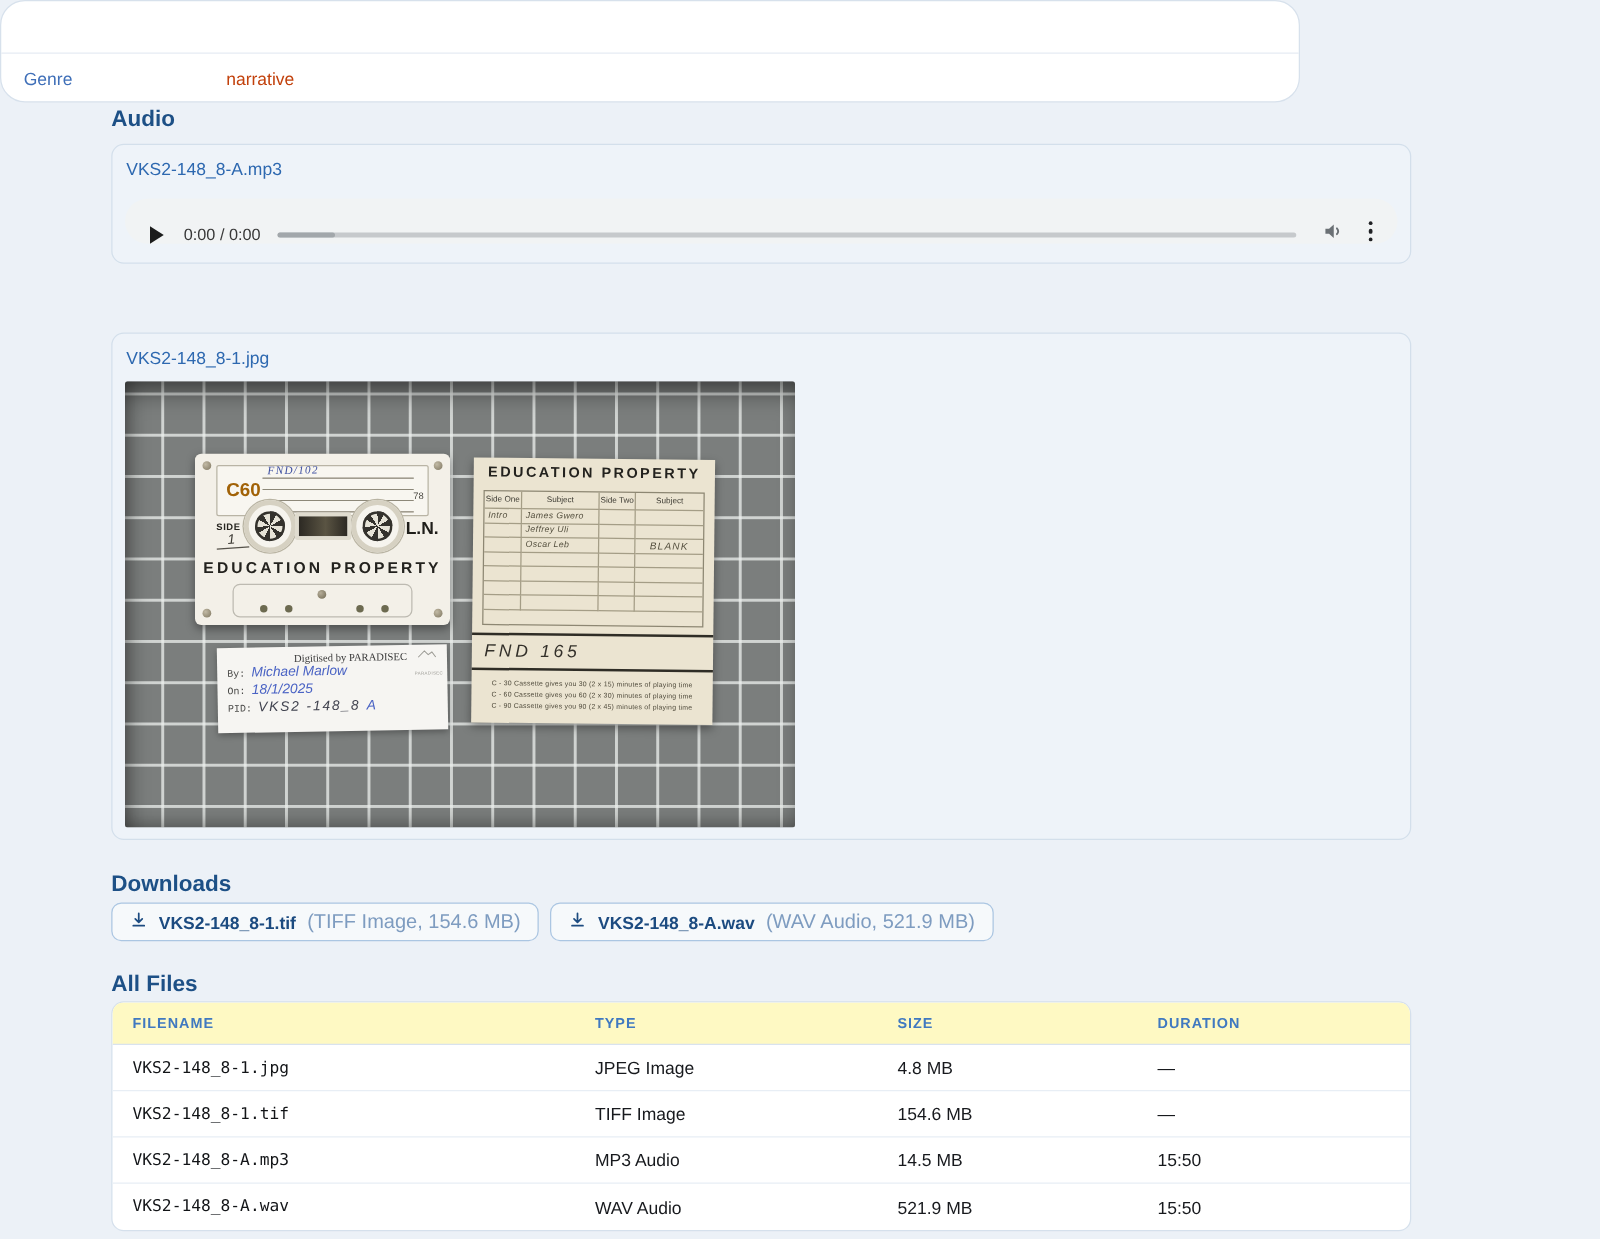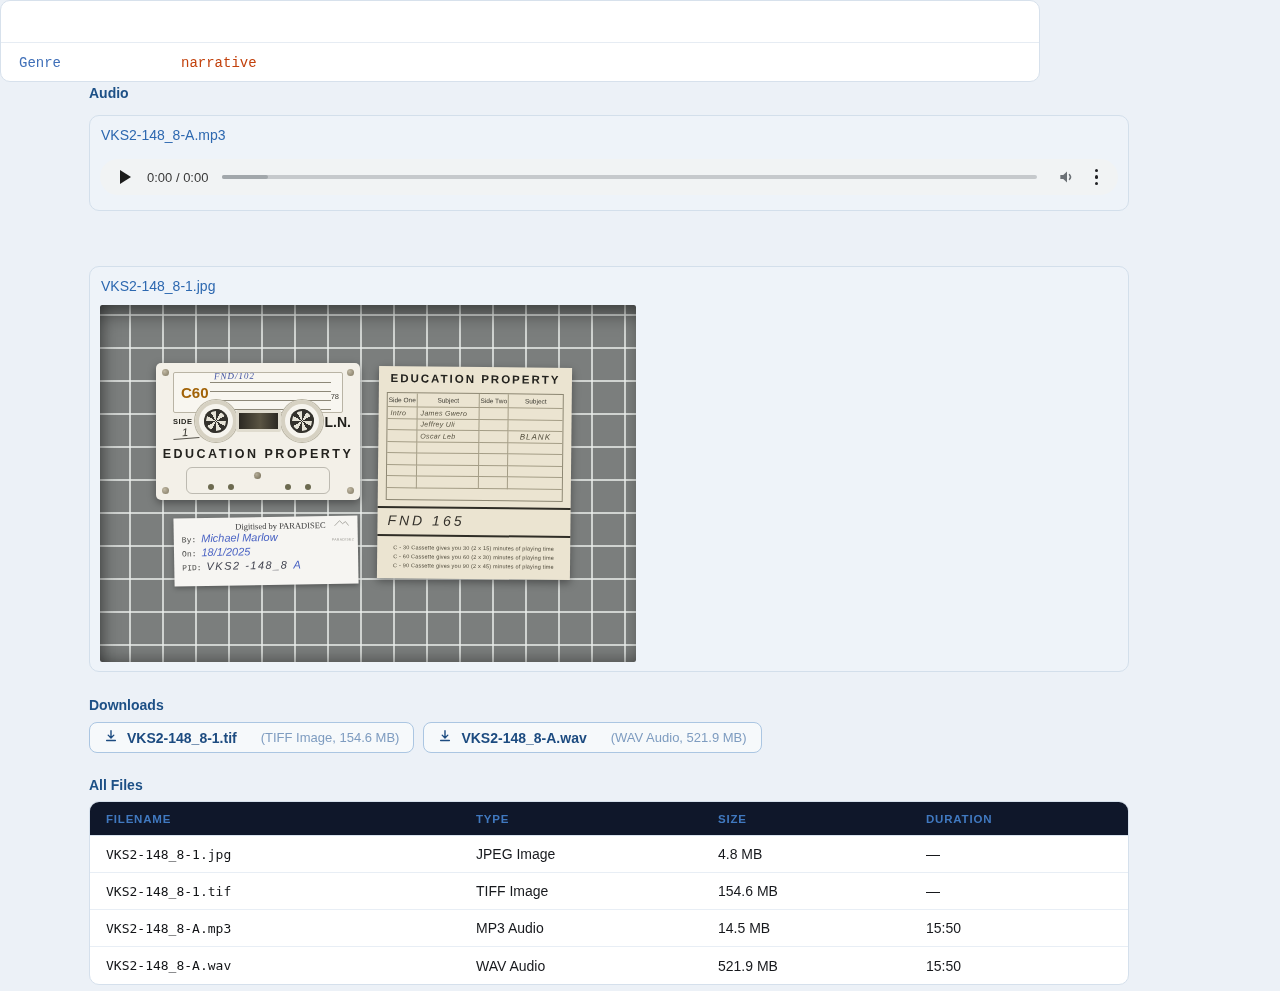--- a/index.html
+++ b/index.html
@@ -6,34 +6,34 @@
   html,body { background:#ecf1f7; }
   #page {
     position:relative; width:1280px; height:991px; overflow:hidden;
     background:#ecf1f7; font-family:"Liberation Sans", sans-serif;
   }
   .card {
     position:absolute; background:#eef3f9;
     border:1px solid #d3dfeb; border-radius:10px;
   }
   
-  .genre-card { left:89px; top:-31px; width:1040px; height:82px; background:#fff; border:1px solid #d7e1ec; border-radius:10px;font-family:Liberation Mono, monospace; }
+  .genre-card { left:89px; top:-31px; width:1040px; height:82px; background:#fff; border:1px solid #d7e1ec; border-radius:20px; }
   .genre-card .row-cut { height:42px; border-bottom:1px solid #e6ecf3; }
   .genre-row { display:flex; align-items:center; height:39px; padding-left:18px; font-size:14px; }
   .genre-label { width:162px; color:#3f6fb8; cursor:pointer; }
   .genre-value { color:#c2410c; }
 
-  .section-heading { position:absolute; left:89px; font-size:14px; font-weight:700; color:#1d5086;text-align:center; }
+  .section-heading { position:absolute; left:89px; font-size:18px; font-weight:700; color:#1d5086;text-align:center; }
 
   
   .audio-card { left:89px; top:115px; width:1040px; height:96px; }
   .file-title { position:absolute; left:11px; top:11px; font-size:14px; font-weight:500; color:#2d68b0; cursor:pointer; }
   .player {
     position:absolute; left:10px; top:43px; width:1018px; height:36px;
-    background:#f1f3f4; border-radius:18px; display:flex; align-items:center;
+    background:#f1f3f4; border-radius:18px; display:flex; align-items:flex-end;
   }
   .play-btn { width:0; height:0; border-left:11px solid #1c1c1c; border-top:7px solid transparent; border-bottom:7px solid transparent; margin-left:20px; cursor:pointer; }
   .time-text { margin-left:16px; font-size:13px; color:#383838; white-space:nowrap; }
   .track-wrap { flex:1; margin:0 20px 0 14px; position:relative; height:14px; cursor:pointer; }
   .track { position:absolute; top:5px; left:0; right:0; height:4px; background:#c6c9cc; border-radius:2px; }
   .track-played { position:absolute; top:5px; left:0; width:46px; height:4px; background:#a2a7ab; border-radius:2px; }
   .vol-icon { width:20px; height:20px; margin-right:14px; cursor:pointer; }
   .kebab { display:flex; flex-direction:column; gap:3px; margin-right:16px; padding:2px 4px; cursor:pointer; }
   .kebab i { width:3.5px; height:3.5px; background:#202124; border-radius:50%; }
 
@@ -91,25 +91,25 @@
   .iw { font-style:italic; font-size:7px; color:#55503f; justify-content:flex-start !important; padding-left:3px; letter-spacing:.3px; }
   .iw-blank { font-style:italic; font-size:8px; color:#55503f; letter-spacing:1px; }
   .fold { position:absolute; left:0; right:0; height:2px; background:#2f2d26; }
   .spine-text { position:absolute; left:10px; top:146px; font-style:italic; font-size:14px; letter-spacing:3px; color:#33302a; }
   .inlay-notes { position:absolute; left:0; right:0; top:177px; text-align:center; font-size:5.5px; line-height:1.6; color:#4f4a3b; letter-spacing:.2px; }
 
   
   .dl-row { position:absolute; left:89px; top:722px; display:flex; gap:9px; }
   .dl-btn { height:31px; display:inline-flex; align-items:center; gap:9px; padding:0 14px; border:1px solid #abc6e2; border-radius:8px; background:rgba(255,255,255,.55); cursor:pointer; }
   .dl-name { font-size:14px; font-weight:600; color:#1c4b80; }
-  .dl-meta { font-size:13px; color:#7e9cc0;margin-left:15px; }
+  .dl-meta { font-size:16px; color:#7e9cc0; }
 
   
   .files-card { position:absolute; left:89px; top:801px; width:1040px; height:184px; background:#fff; border:1px solid #d5e0ec; border-radius:10px; overflow:hidden; }
-  .ft-header { display:flex; align-items:center; height:34px; background:#0f172a; border-bottom:1px solid #d9e3ee; font-size:11.5px; font-weight:700; letter-spacing:.8px; color:#4079c0; }
+  .ft-header { display:flex; align-items:center; height:34px; background:#fef9c3; border-bottom:1px solid #d9e3ee; font-size:11.5px; font-weight:700; letter-spacing:.8px; color:#4079c0; }
   .ft-row { display:flex; align-items:center; height:37px; border-bottom:1px solid #e8eef5; }
   .ft-row:last-child { border-bottom:none; }
   .c1 { width:370px; padding-left:16px; }
   .c2 { width:242px; padding-left:16px; }
   .c3 { width:208px; padding-left:16px; }
   .c4 { flex:1; padding-left:16px; }
   .mono { font-family:"DejaVu Sans Mono", monospace; font-size:13px; color:#121417; }
   .cell { font-size:14px; color:#17191d; }
 </style>
 </head>

